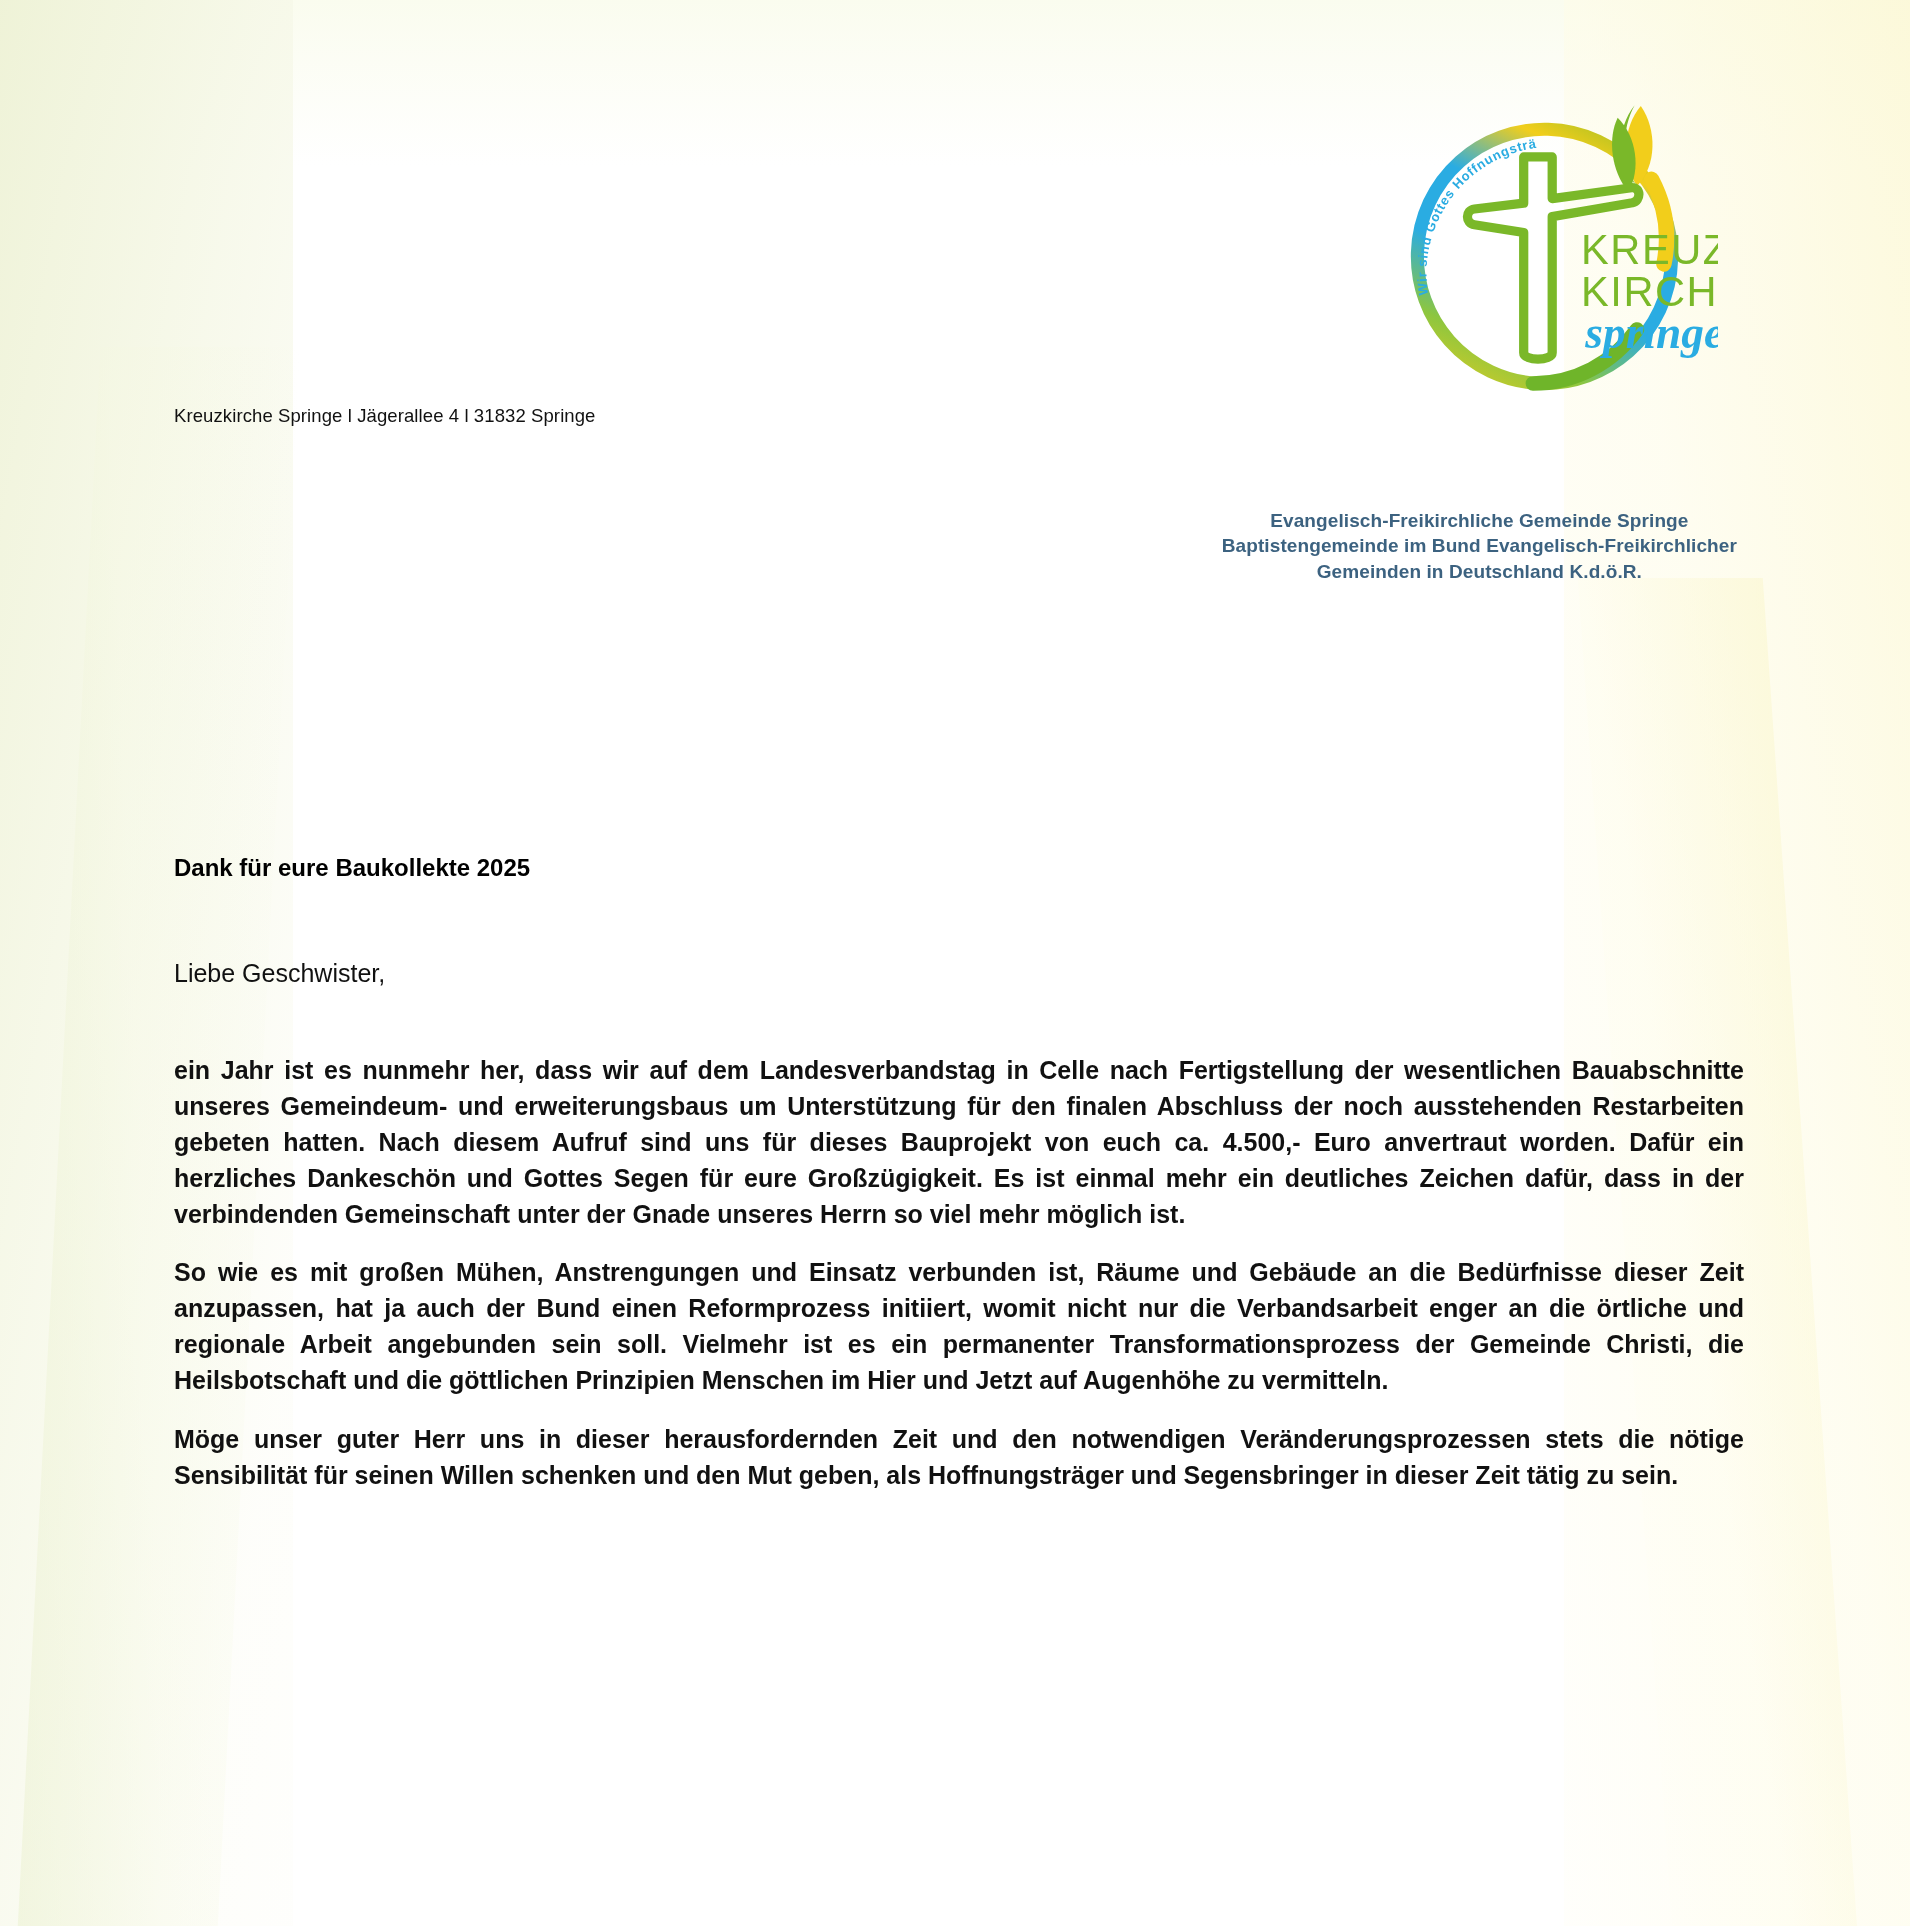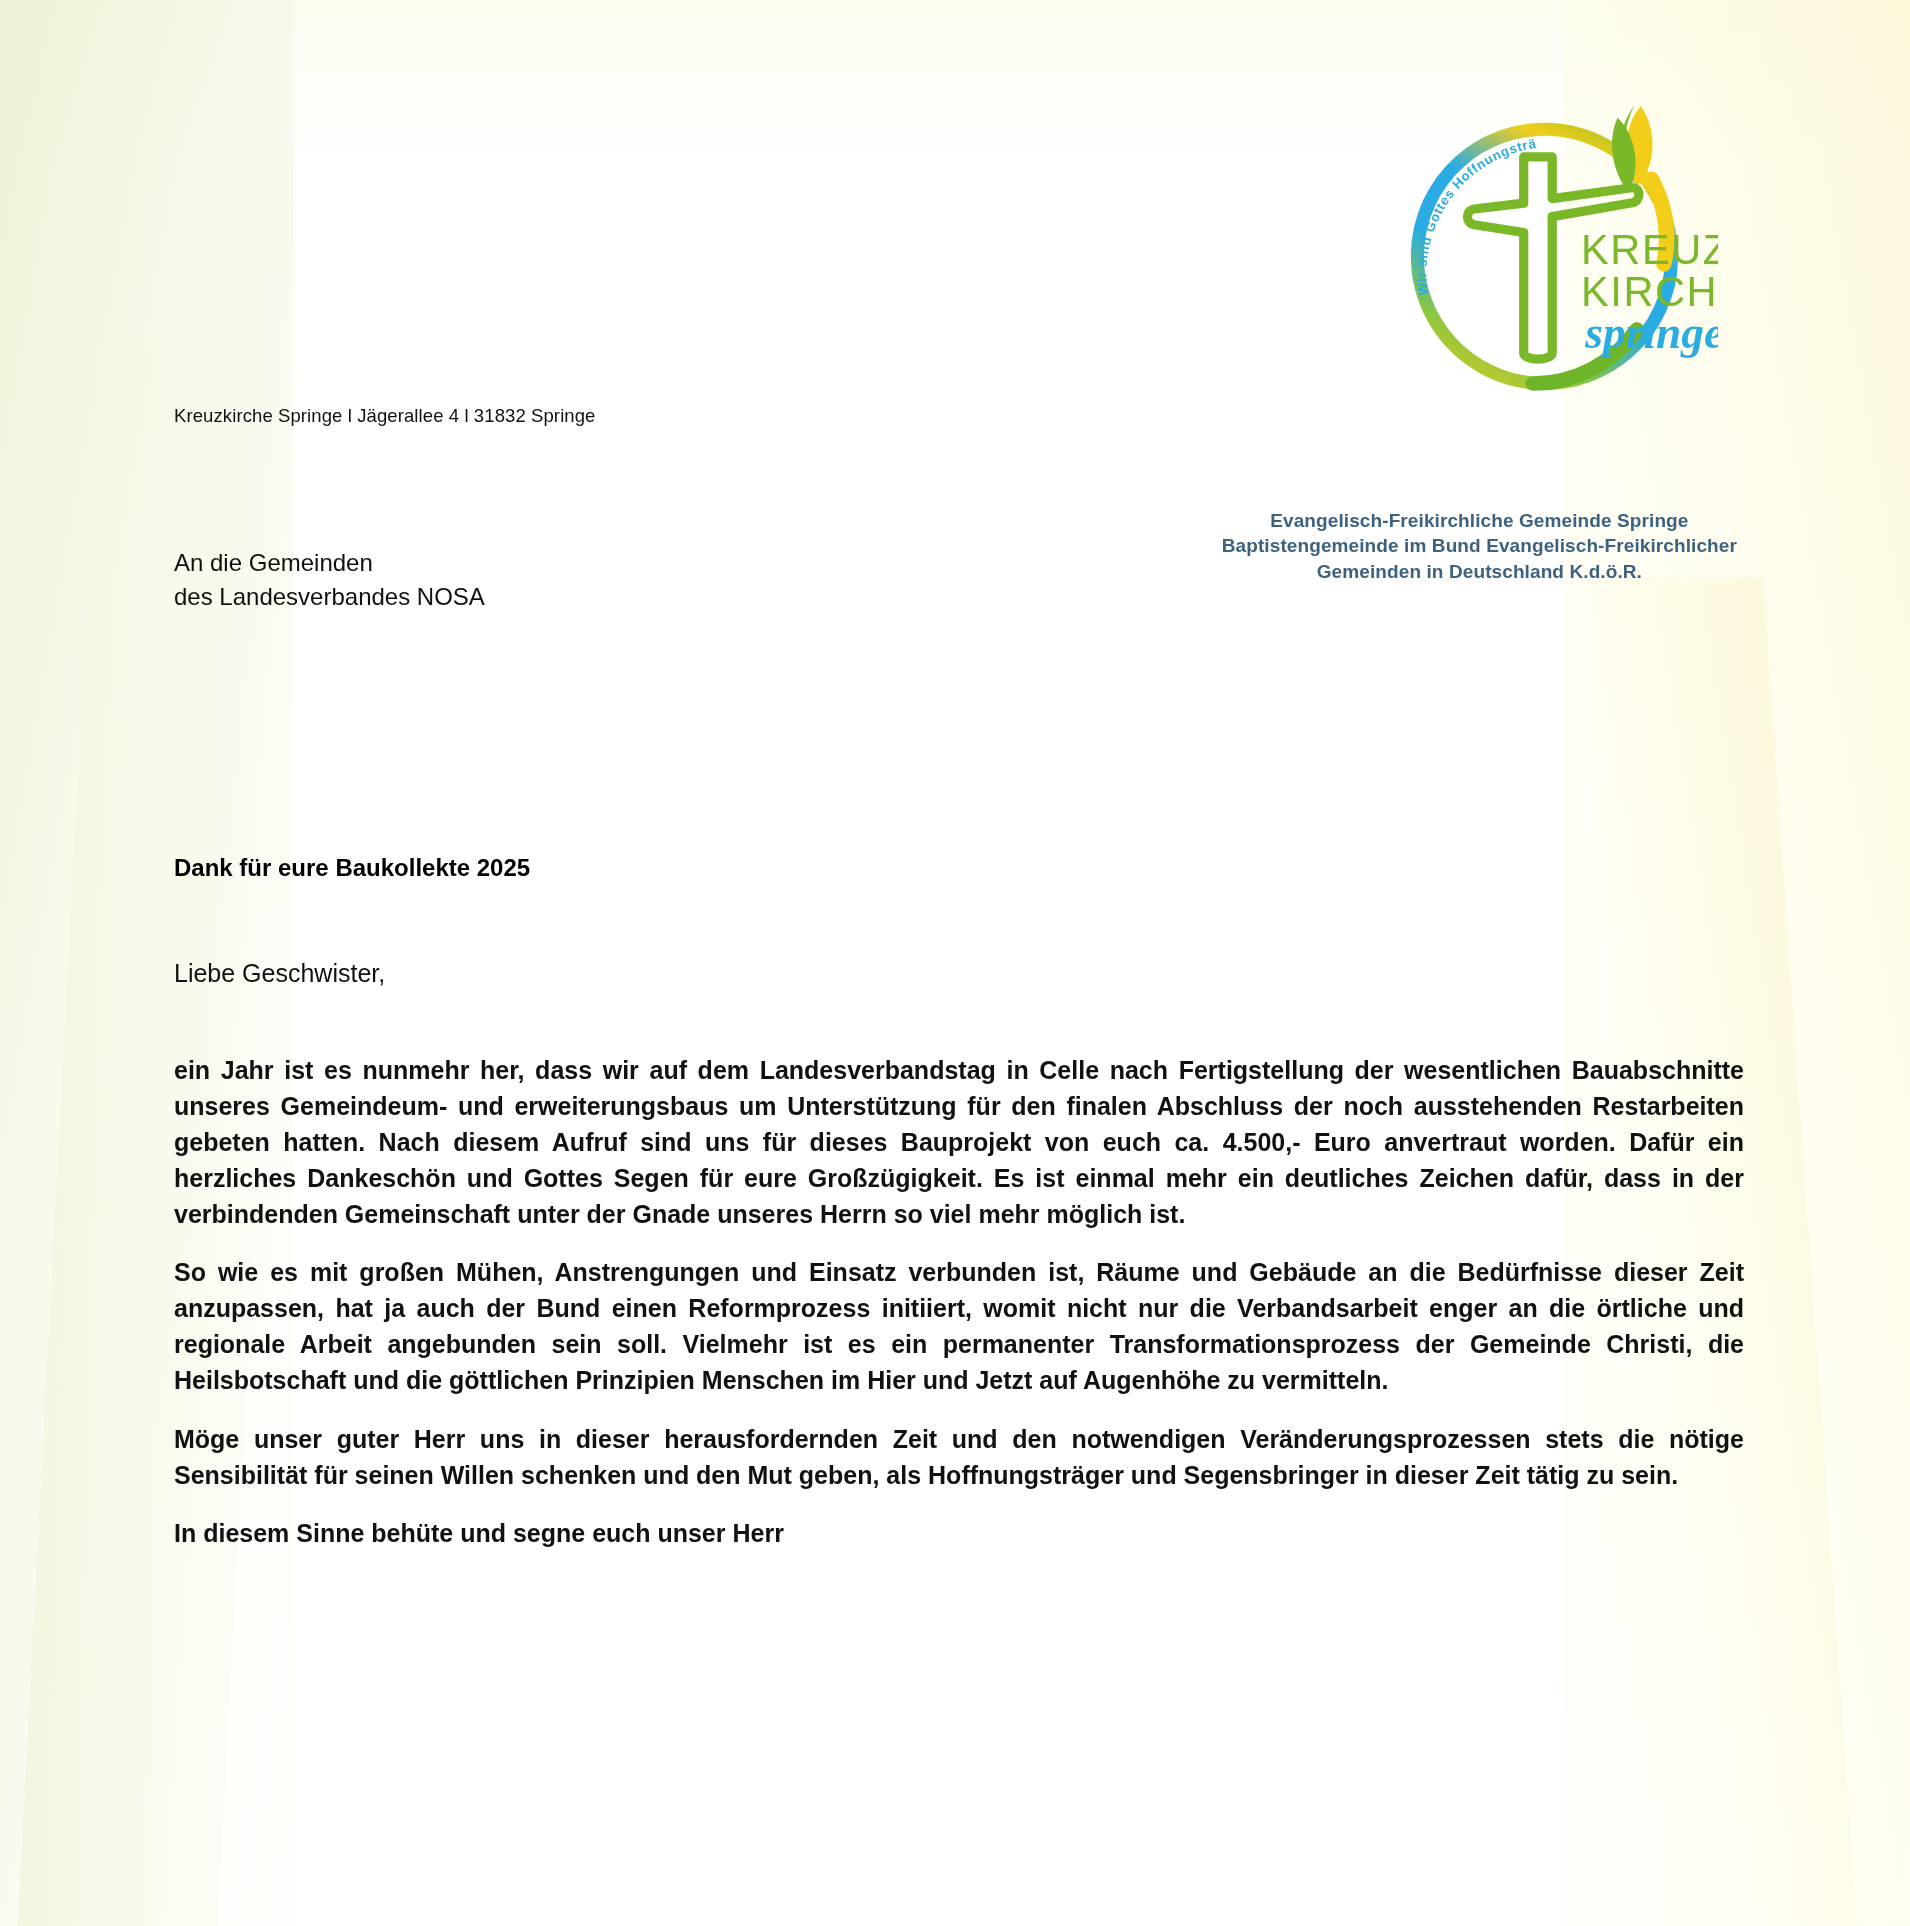--- a/index.html
+++ b/index.html
@@ -222,37 +222,32 @@
       </text>
 
       <text x="545" y="470" font-family="'Liberation Sans', sans-serif" font-size="108" font-weight="normal" fill="#7AB829" letter-spacing="4">KREUZ</text>
       <text x="545" y="578" font-family="'Liberation Sans', sans-serif" font-size="108" font-weight="normal" fill="#7AB829" letter-spacing="4">KIRCHE</text>
       <text x="556" y="688" font-family="'Liberation Serif', serif" font-size="118" font-style="italic" font-weight="bold" fill="#2AACE2">springe</text>
     </svg>
   </div>
 
   <div class="sender-line">Kreuzkirche Springe l Jägerallee 4 l 31832 Springe</div>
 
-  <div class="recipient">
-    <div>An die Gemeinden</div>
-    <div>des Landesverbandes NOSA</div>
-  </div>
 
   <div class="org-block">
     <div>Evangelisch-Freikirchliche Gemeinde Springe</div>
     <div>Baptistengemeinde im Bund Evangelisch-Freikirchlicher</div>
     <div>Gemeinden in Deutschland K.d.ö.R.</div>
   </div>
 
 
   <div class="subject">Dank für eure Baukollekte 2025</div>
 
   <div class="salutation">Liebe Geschwister,</div>
 
   <div class="body-text">
     <p>ein Jahr ist es nunmehr her, dass wir auf dem Landesverbandstag in Celle nach Fertigstellung der wesentlichen Bauabschnitte unseres Gemeindeum- und erweiterungsbaus um Unterstützung für den finalen Abschluss der noch ausstehenden Restarbeiten gebeten hatten. Nach diesem Aufruf sind uns für dieses Bauprojekt von euch ca. 4.500,- Euro anvertraut worden. Dafür ein herzliches Dankeschön und Gottes Segen für eure Großzügigkeit. Es ist einmal mehr ein deutliches Zeichen dafür, dass in der verbindenden Gemeinschaft unter der Gnade unseres Herrn so viel mehr möglich ist.</p>
     <p>So wie es mit großen Mühen, Anstrengungen und Einsatz verbunden ist, Räume und Gebäude an die Bedürfnisse dieser Zeit anzupassen, hat ja auch der Bund einen Reformprozess initiiert, womit nicht nur die Verbandsarbeit enger an die örtliche und regionale Arbeit angebunden sein soll. Vielmehr ist es ein permanenter Transformationsprozess der Gemeinde Christi, die Heilsbotschaft und die göttlichen Prinzipien Menschen im Hier und Jetzt auf Augenhöhe zu vermitteln.</p>
     <p>Möge unser guter Herr uns in dieser herausfordernden Zeit und den notwendigen Veränderungsprozessen stets die nötige Sensibilität für seinen Willen schenken und den Mut geben, als Hoffnungsträger und Segensbringer in dieser Zeit tätig zu sein.</p>
-    <p class="closing-line">In diesem Sinne behüte und segne euch unser Herr</p>
   </div>
 
 </div>
 
 
 </body></html>

